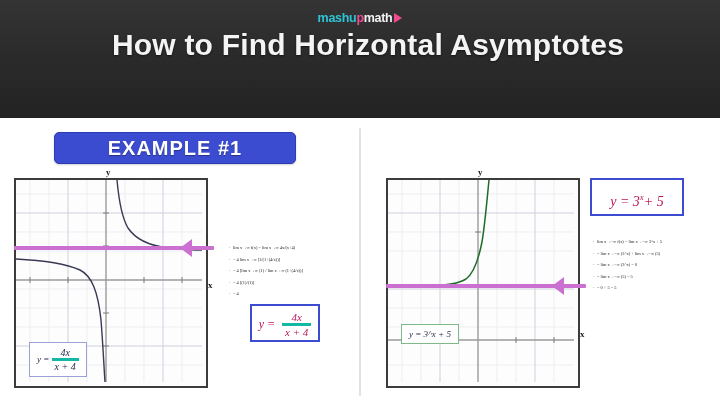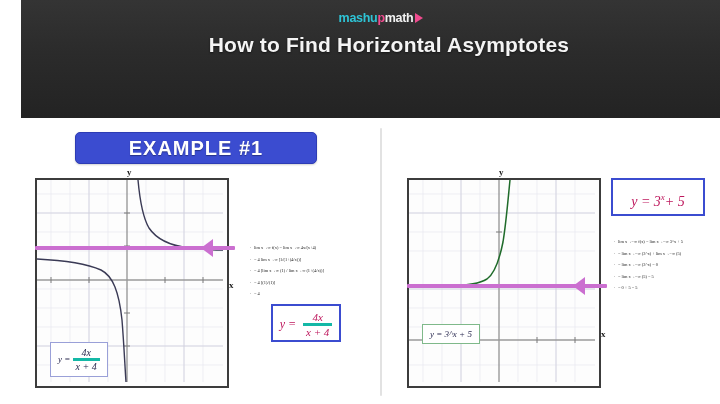--- a/index.html
+++ b/index.html
@@ -1,21 +1,21 @@
 <!DOCTYPE html>
 <html><head>
 <meta charset="utf-8">
 <style>
   html,body{margin:0;padding:0;}
   body{
     width:720px;height:404px;overflow:hidden;
     background:#ffffff;
     font-family:"Liberation Sans", sans-serif;
   }
-  #root{position:relative;width:700px;height:404px;margin-left:21px;}
+  #root{position:relative;width:700px;height:404px;}
 
   
   .header{
     position:absolute;left:0;top:0;width:720px;height:118px;
     background:linear-gradient(180deg,#343434 0%,#2b2b2b 45%,#232323 100%);
     overflow:hidden;
   }
   .logo{
     position:absolute;left:0;right:0;top:11px;
     text-align:center;
@@ -29,21 +29,21 @@
   .logo .lg-tri{
     display:inline-block;width:0;height:0;vertical-align:-1px;
     margin-left:2px;
     border-top:5px solid transparent;
     border-bottom:5px solid transparent;
     border-left:8px solid #ef4b8e;
   }
   .title{
     position:absolute;left:0;right:0;top:29px;
     text-align:center;color:#f4f4f4;
-    font-size:21px;font-weight:bold;line-height:32px;
+    font-size:30px;font-weight:bold;line-height:32px;
     letter-spacing:0.2px;
     text-shadow:0 1px 2px rgba(0,0,0,.55);
     padding-left:16px;
   }
   .title .l2{display:block;}
 
   
   .body{
     position:absolute;left:0;top:118px;width:720px;height:286px;
     background:#ffffff;

